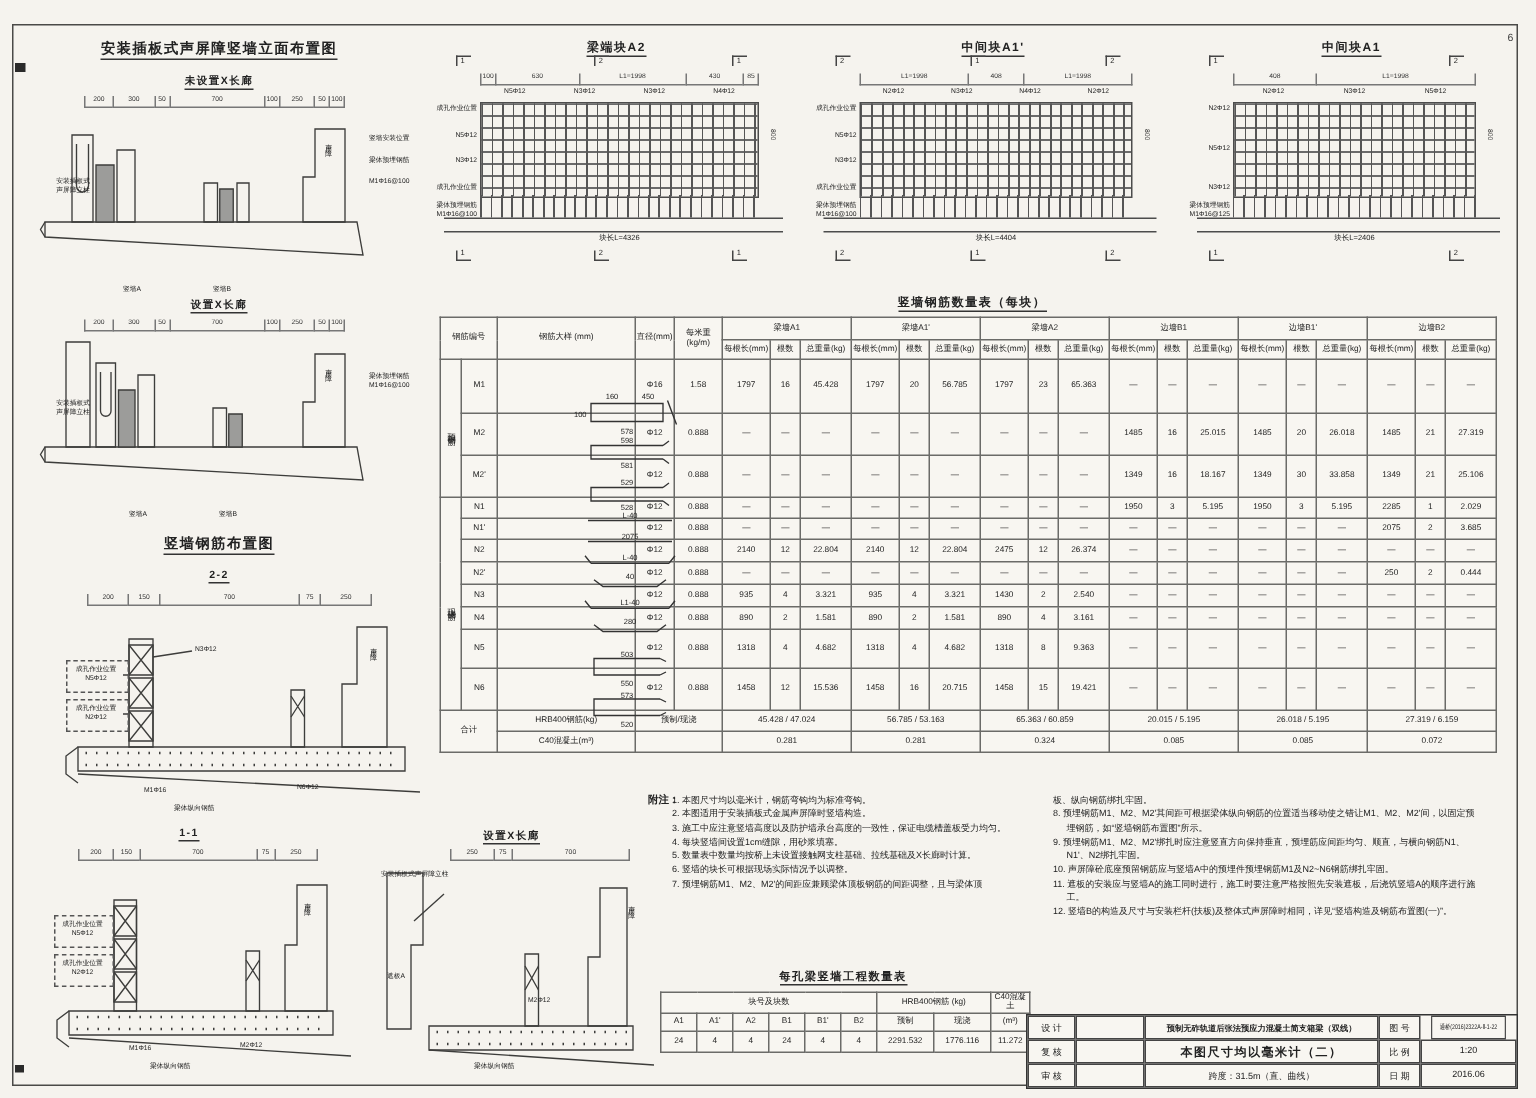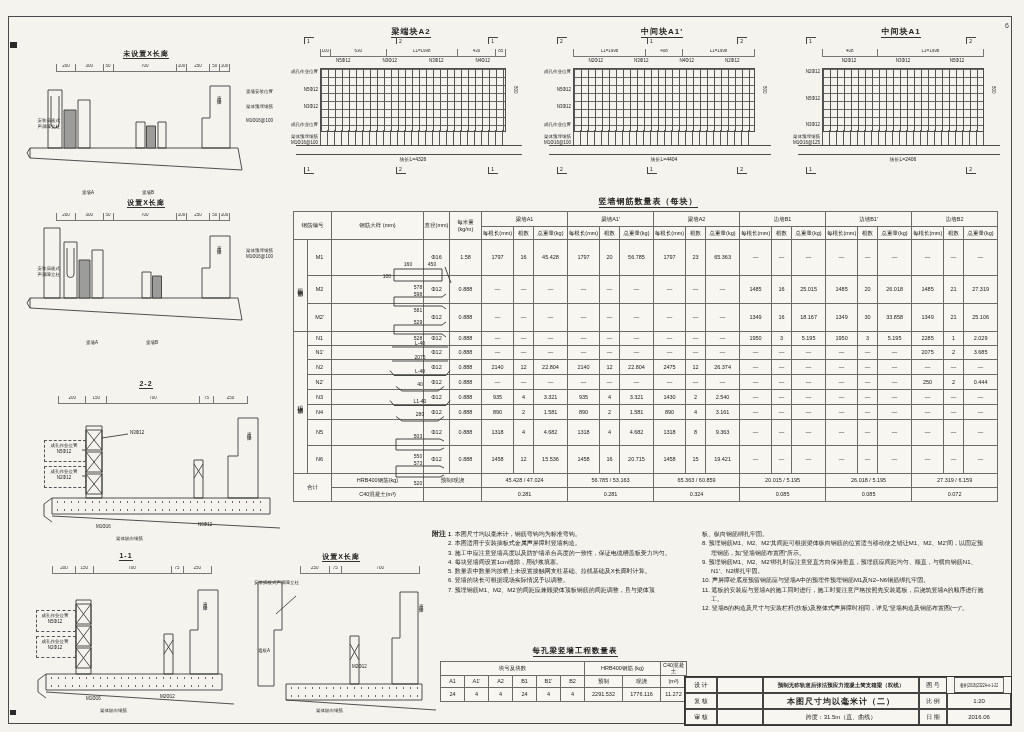--- a/index.html
+++ b/index.html
@@ -52,20 +52,21 @@
 </style>
 </head>
 <body>
 
 <div id="sheet">
   <div class="frame"></div>
   <div class="mark" style="left:10px;top:42px;width:7px;height:6px"></div>
   <div class="mark" style="left:10px;top:710px;width:6px;height:5px"></div>
   <div class="pagenum" style="left:1005px;top:22px">6</div>
 
+  <div class="t-main" style="left:18px;top:26px;width:256px"><span class="ul">安装插板式声屏障竖墙立面布置图</span></div>
   <div class="t-sub" style="left:18px;top:49px;width:256px"><span class="ul">未设置X长廊</span></div>
   <div class="dimrow" style="left:56px;top:64px;width:174px">
       <span class="" style="flex:2">200</span>
       <span class="" style="flex:3">300</span>
       <span class="" style="flex:1">50</span>
       <span class="" style="flex:7">700</span>
       <span class="" style="flex:1">100</span>
       <span class="" style="flex:2.5">250</span>
       <span class="" style="flex:1">50</span>
       <span class="" style="flex:1">100</span>
@@ -118,20 +119,21 @@
         <rect x="128.5" y="54" width="9" height="22" fill="#9c9c9a"></rect>
       <path d="M186,14 h20 v62 h-28 v-30 h8 z"></path>
     </g>
   </svg>
   <div class="lbl" style="left:16px;top:266px;width:44px;text-align:right"><span>安装插板式</span><br><span>声屏障立柱</span></div>
   <div class="lbl" style="left:86px;top:340px">竖墙A</div>
   <div class="lbl" style="left:146px;top:340px">竖墙B</div>
   <div class="lbl vtext" style="left:216px;top:242px">声屏障</div>
   <div class="lbl" style="left:246px;top:248px;width:40px"><span>梁体预埋钢筋</span><br><span>M1Φ16@100</span></div>
 
+  <div class="t-main" style="left:18px;top:356px;width:256px"><span class="ul">竖墙钢筋布置图</span></div>
   <div class="t-sub" style="left:18px;top:380px;width:256px"><span class="ul">2-2</span></div>
   <div class="dimrow" style="left:58px;top:396px;width:190px">
       <span class="" style="flex:2">200</span>
       <span class="" style="flex:1.5">150</span>
       <span class="" style="flex:7">700</span>
       <span class="" style="flex:1">75</span>
       <span class="" style="flex:2.5">250</span>
     </div>
   <svg style="left:24px;top:404px" width="256" height="140" viewBox="0 0 256 140">
     <g stroke="#3d3d3b" stroke-width="0.9" fill="none">
@@ -780,21 +782,21 @@
     </div>
   <div class="notes-col" style="left:702px;top:530px;width:282px">
       <span class="note-line">板、纵向钢筋绑扎牢固。</span>
       <span class="note-line">8. 预埋钢筋M1、M2、M2'其间距可根据梁体纵向钢筋的位置适当移动使之错让M1、M2、M2'间，以固定预埋钢筋，如“竖墙钢筋布置图”所示。</span>
       <span class="note-line">9. 预埋钢筋M1、M2、M2'绑扎时应注意竖直方向保持垂直，预埋筋应间距均匀、顺直，与横向钢筋N1、N1'、N2绑扎牢固。</span>
       <span class="note-line">10. 声屏障砼底座预留钢筋应与竖墙A中的预埋件预埋钢筋M1及N2~N6钢筋绑扎牢固。</span>
       <span class="note-line">11. 遮板的安装应与竖墙A的施工同时进行，施工时要注意严格按照先安装遮板，后浇筑竖墙A的顺序进行施工。</span>
       <span class="note-line">12. 竖墙B的构造及尺寸与安装栏杆(扶板)及整体式声屏障时相同，详见“竖墙构造及钢筋布置图(一)”。</span>
     </div>
 
-  <div class="t-sub" style="left:450px;top:646px;width:250px;font-size:7.5px"><span class="ul">每孔梁竖墙工程数量表</span></div>
+  <div class="t-sub" style="left:437px;top:646px;width:250px;font-size:7.5px"><span class="ul">每孔梁竖墙工程数量表</span></div>
   <table id="qty-table" style="left:440px;top:661px;width:246px">
       <colgroup>
         <col style="width:24px">
         <col style="width:24px">
         <col style="width:24px">
         <col style="width:24px">
         <col style="width:24px">
         <col style="width:24px">
         <col style="width:38px">
         <col style="width:38px">

